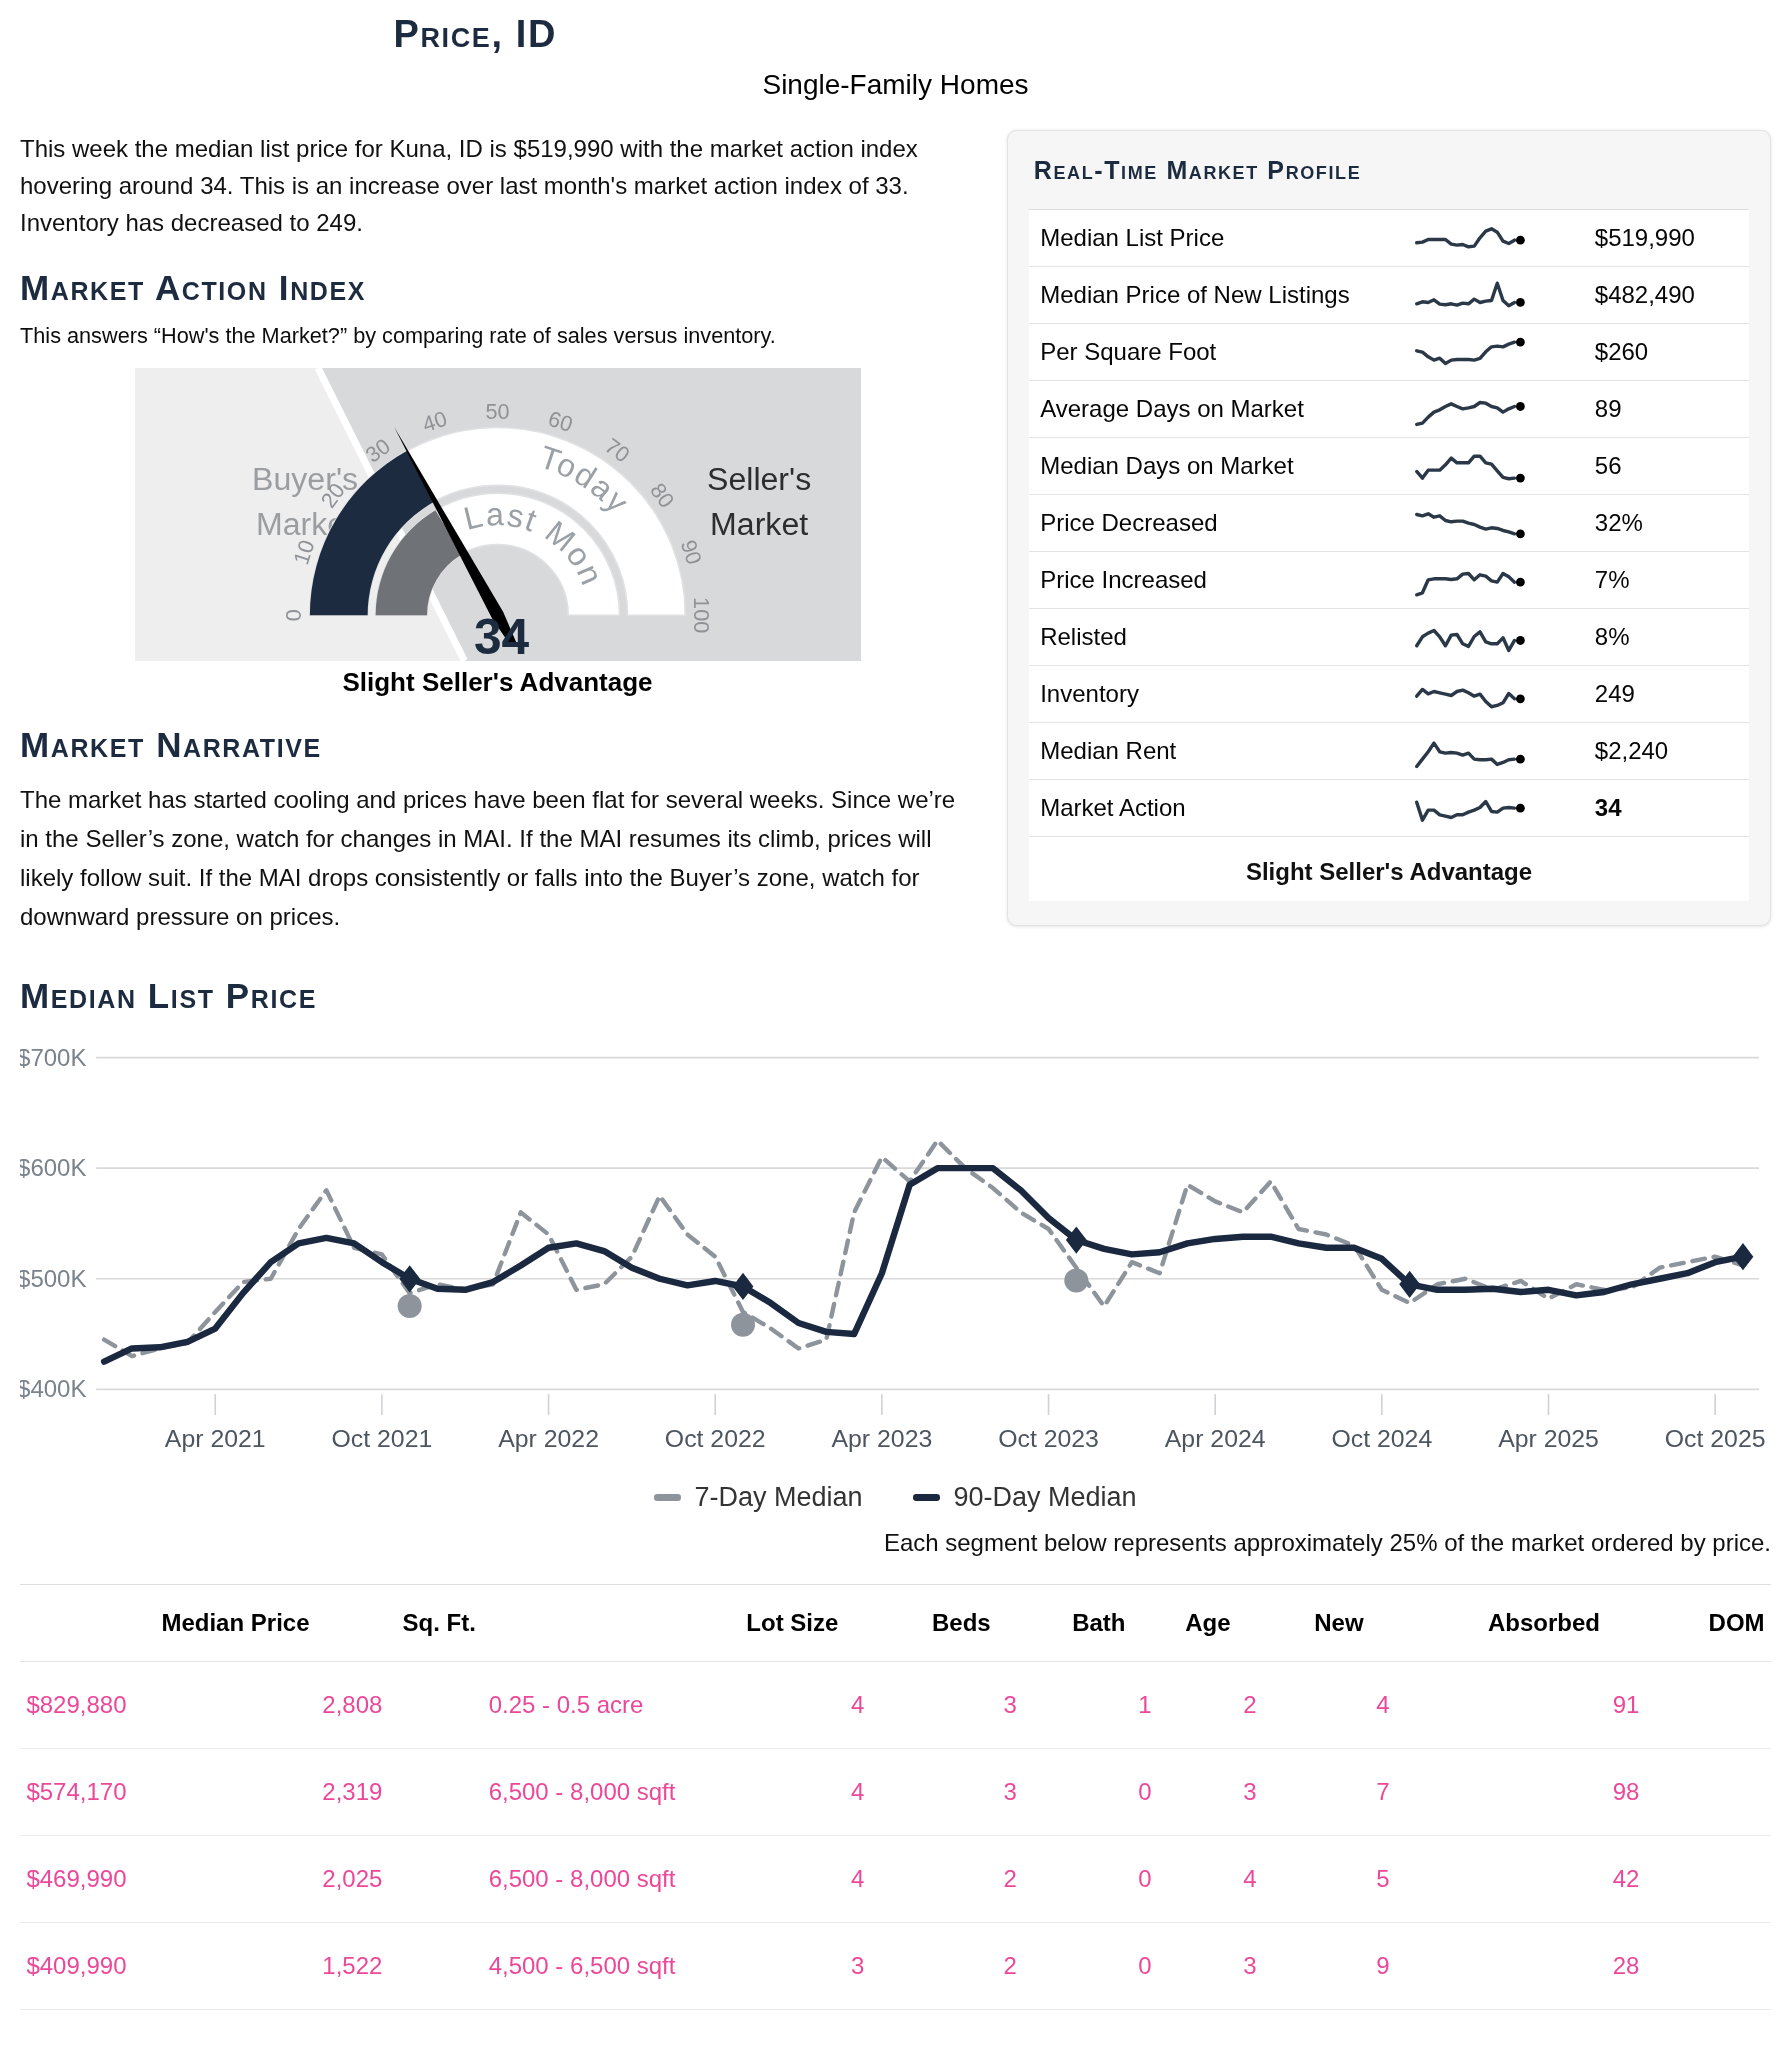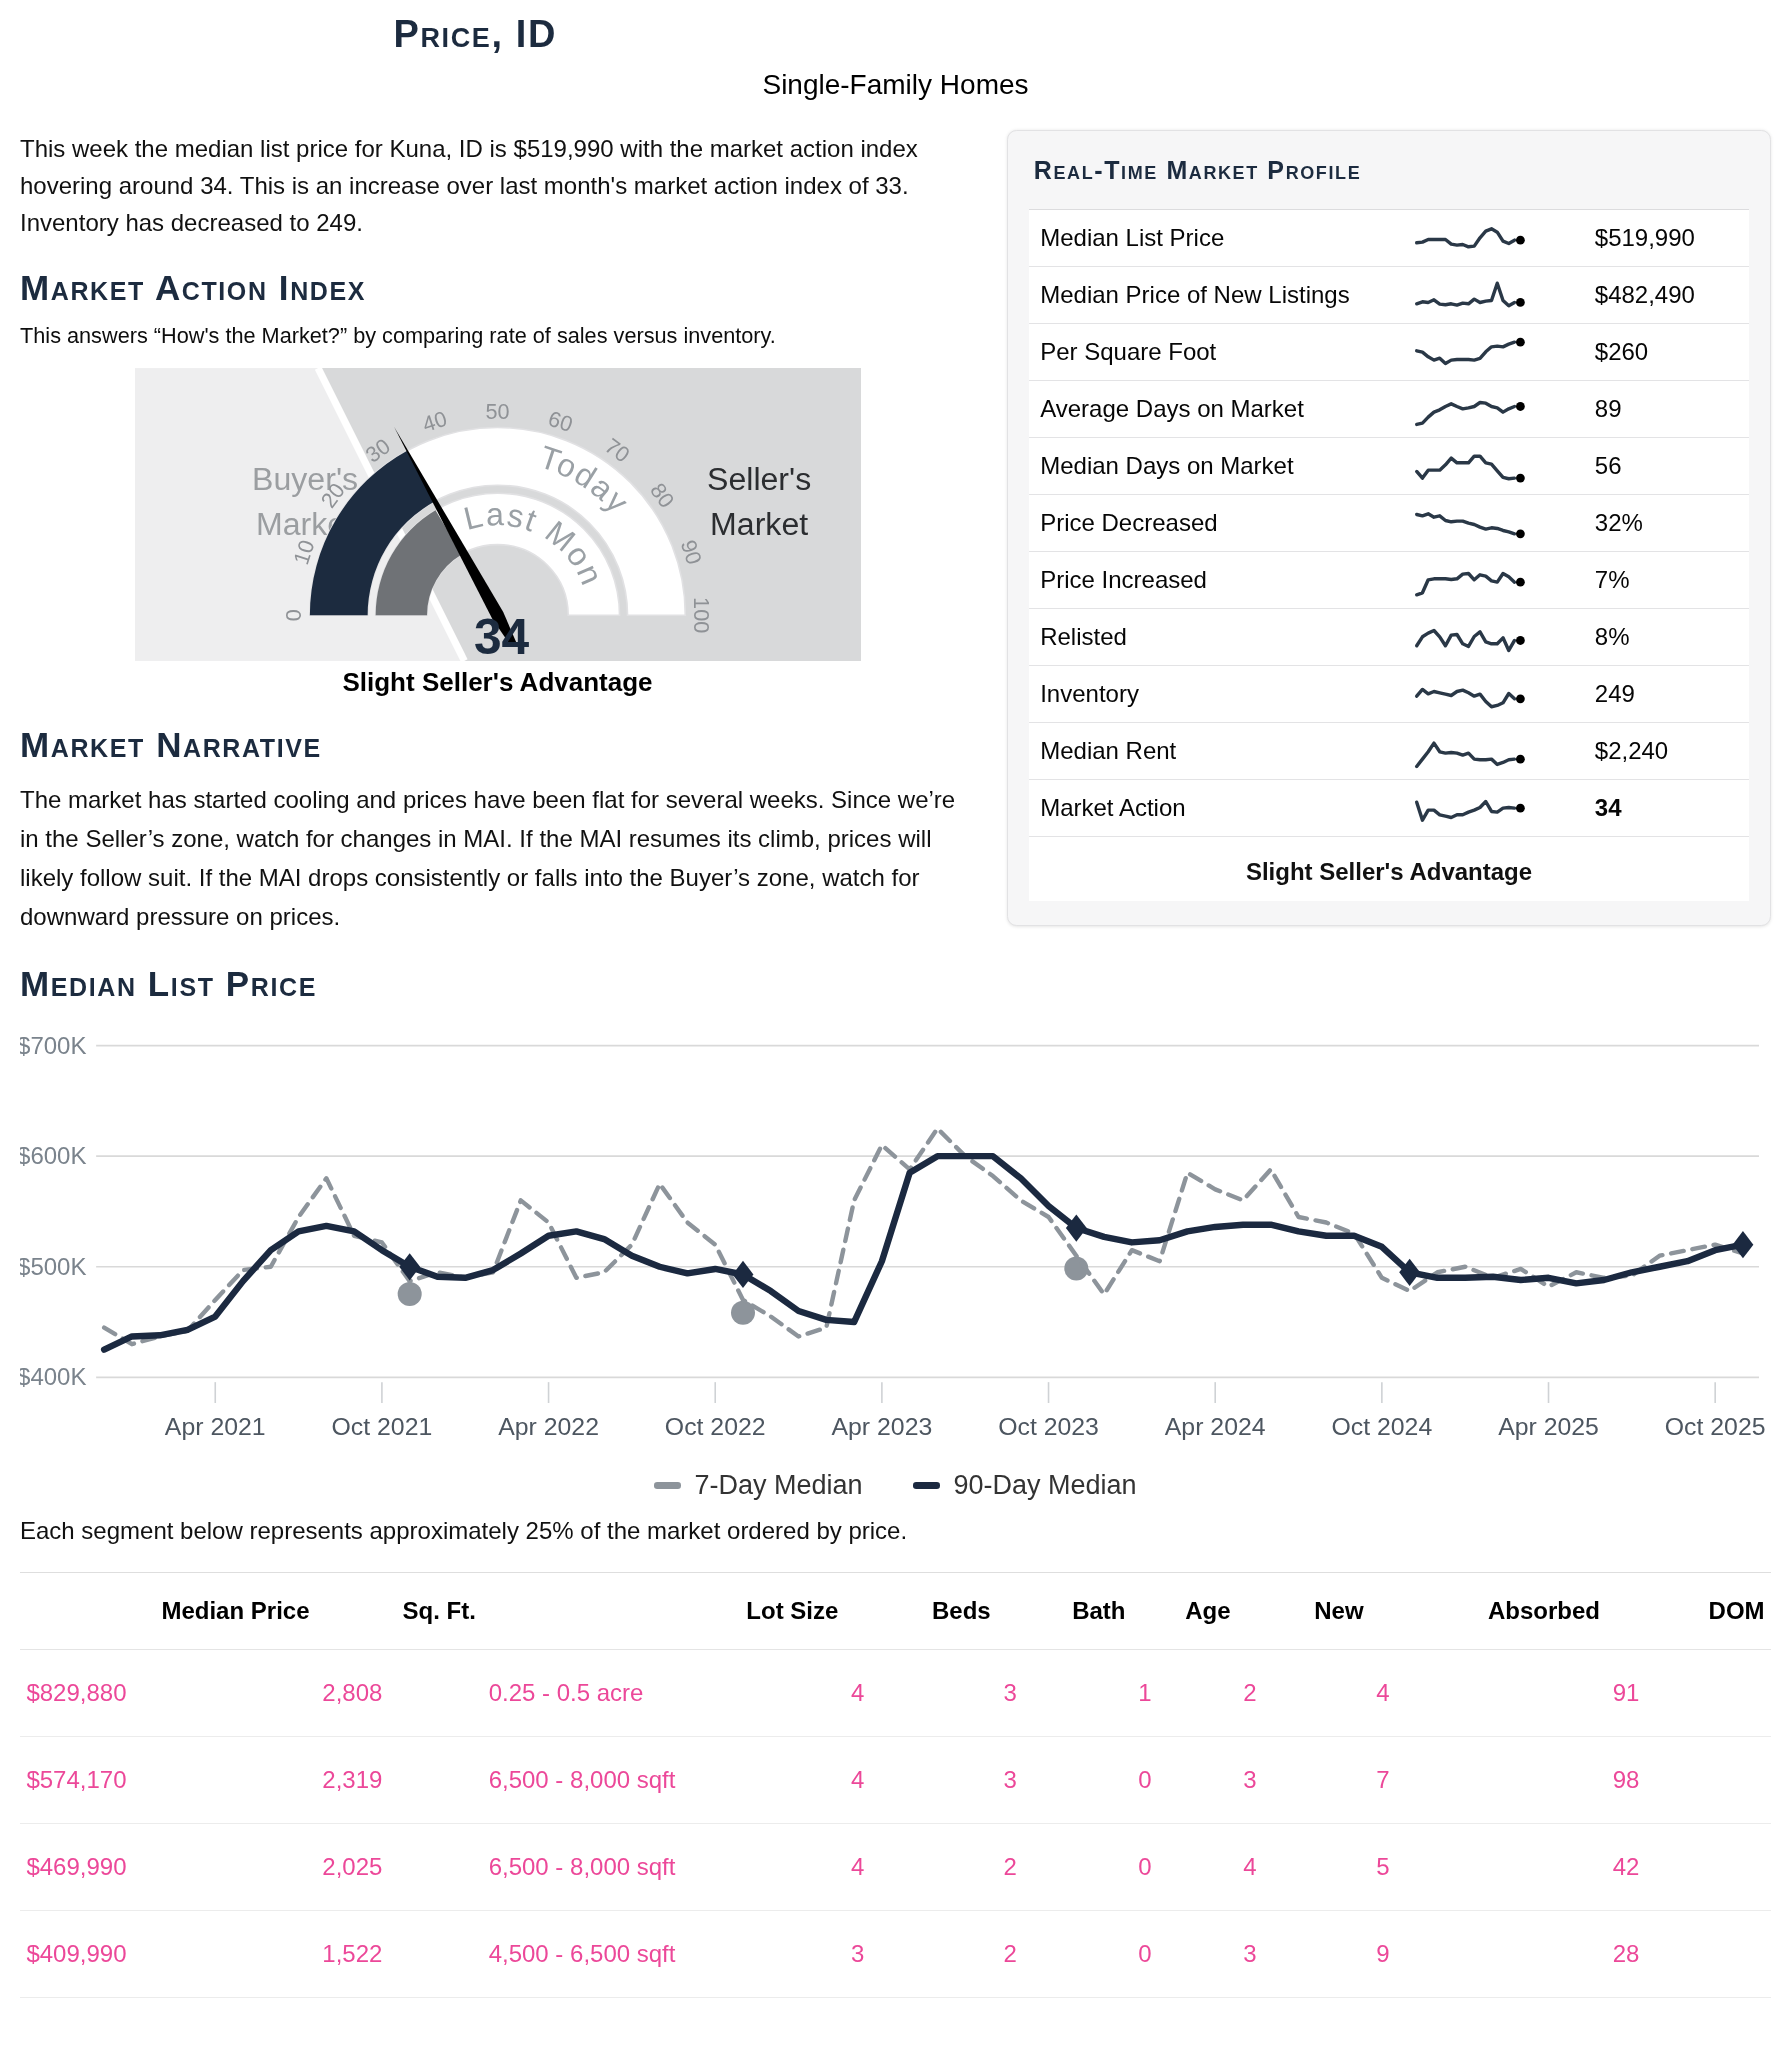--- a/index.html
+++ b/index.html
@@ -9,21 +9,21 @@
     font-size:38px;font-weight:700;color:#1c2b3f;}
   .subtitle{text-align:center;font-size:28px;font-weight:400;color:#000;margin-top:13px;}
   .columns{display:flex;gap:32px;margin-top:29px;align-items:flex-start;}
   .left-col{flex:1;min-width:0;}
   .intro{font-size:24px;line-height:1.55;margin:0;}
   h2.sec{font-variant:small-caps;color:#1c2b3f;font-size:35px;font-weight:700;letter-spacing:1.6px;margin:27px 0 4.8px;}
   .sec-desc{font-size:21.7px;margin:14.4px 0 19px;color:#0d0d0d;}
   .gauge-wrap{width:726px;margin:8px auto 0;text-align:center;}
   svg.gauge{display:block;width:726px;height:293px;}
   .gauge-status{font-size:26px;font-weight:700;color:#000;margin-top:6.4px;}
-  .narrative{font-size:24px;line-height:1.62;margin:16px 0 0;}
+  .narrative{font-size:24px;line-height:1.62;margin:16px 0 12px;}
 
   
   .profile-card{width:764px;flex:0 0 764px;background:#f6f6f7;border:0.8px solid #e2e2e4;border-radius:9.6px;
     box-shadow:0 0.8px 3.2px rgba(0,0,0,.10);box-sizing:border-box;padding:19px 21px 24px;}
   .profile-title{font-variant:small-caps;color:#1c2b3f;font-size:25px;font-weight:700;letter-spacing:1.6px;margin:6.4px 0 24px 4.8px;}
   .profile-rows{background:#fff;border-top:0.8px solid #dcdcde;}
   .profile-row{display:flex;align-items:center;border-bottom:0.8px solid #e3e3e5;padding:8px 11.2px;height:57px;box-sizing:border-box;}
   .profile-row .lbl{flex:1;font-size:24px;color:#060606;}
   .profile-row .spark{width:201px;height:45px;flex:0 0 201px;}
   .profile-row .val{flex:0 0 143px;font-size:24px;padding-left:24px;color:#060606;}
@@ -31,21 +31,21 @@
   .profile-footer{background:#fff;text-align:center;font-size:24px;font-weight:700;padding:21px 0 14.4px;}
 
   
   .chart-wrap{margin-top:19px;}
   svg.price-chart{display:block;width:1751px;height:425px;}
   .legend{display:flex;justify-content:center;gap:51px;margin:22.5px 0 4.8px;font-size:27px;font-weight:400;color:#333;}
   .legend-item{display:flex;align-items:center;}
   .legend .swatch{display:inline-block;width:27px;height:6.4px;border-radius:3.2px;margin-right:13px;}
 
   
-  .seg-desc{font-size:24px;margin:16px 0 27px;}
+  .seg-desc{font-size:24px;margin:16px 0 27px;text-align:right;}
   table.segments{width:100%;border-collapse:collapse;font-size:24px;table-layout:fixed;}
   table.segments th{text-align:right;font-weight:700;padding:24px 6.4px;border-top:1.6px solid #dedede;border-bottom:1.6px solid #e4e4e4;color:#000;margin-left:44px;}
   table.segments td{text-align:left;padding:29px 6.4px;border-bottom:1.6px solid #ececec;color:#ec4899;}
   .segments col:nth-child(1){width:16.9%;} .segments col:nth-child(2){width:9.5%;}
   .segments col:nth-child(3){width:20.7%;} .segments col:nth-child(4){width:8.7%;}
   .segments col:nth-child(5){width:7.7%;}  .segments col:nth-child(6){width:6.0%;}
   .segments col:nth-child(7){width:7.6%;}  .segments col:nth-child(8){width:13.5%;}
   .segments col:nth-child(9){width:9.4%;}
 </style>
 </head>

